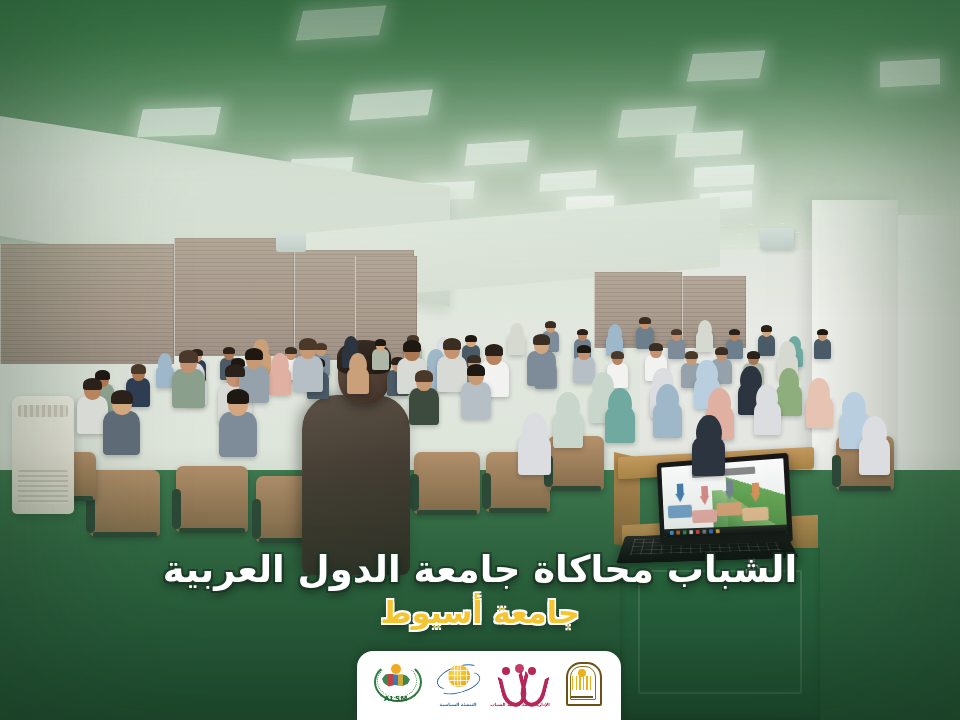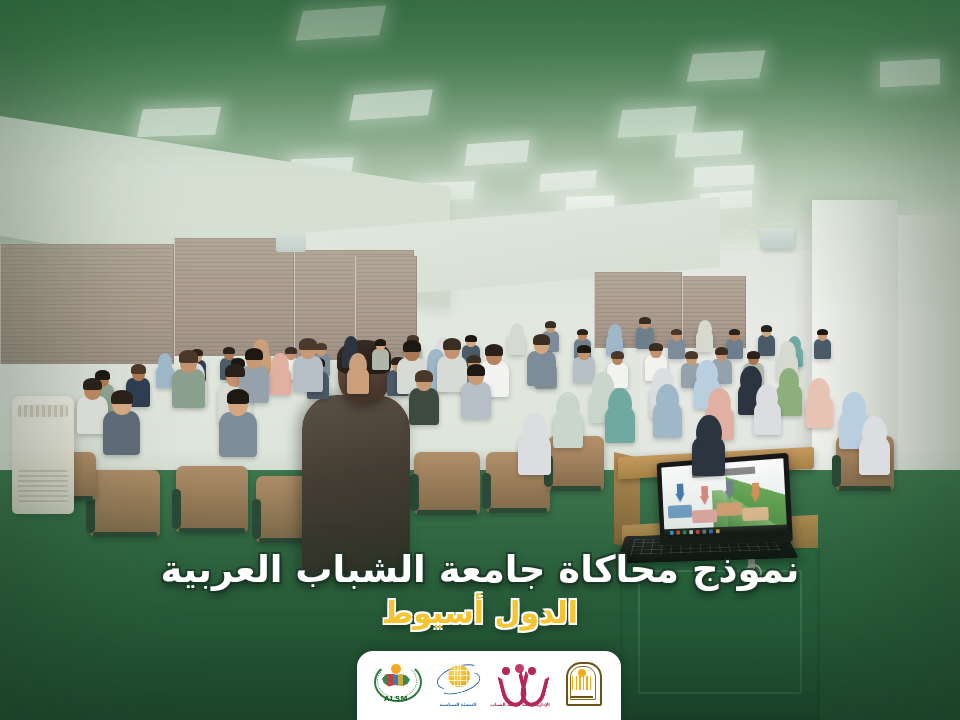--- a/index.html
+++ b/index.html
@@ -762,22 +762,22 @@
           <span style="left:55px;background:#d8a33a"></span>
         </div>
       </div>
     </div>
 
     <div class="grade"></div>
     <div class="vignette"></div>
   </div>
 
   <div class="title-wrap">
-    <div class="title-main">نموذج محاكاة جامعة الشباب العربية</div>
-    <div class="title-sub">الدول أسيوط</div>
+    <div class="title-main">الشباب محاكاة جامعة الدول العربية</div>
+    <div class="title-sub">جامعة أسيوط</div>
   </div>
 
   <div class="logo-panel">
 
     <div class="logo">
       <div class="lg1">
         <div class="wreath"></div>
         <div class="wreath2"></div>
         <div class="sun"></div>
         <div class="map"></div>

